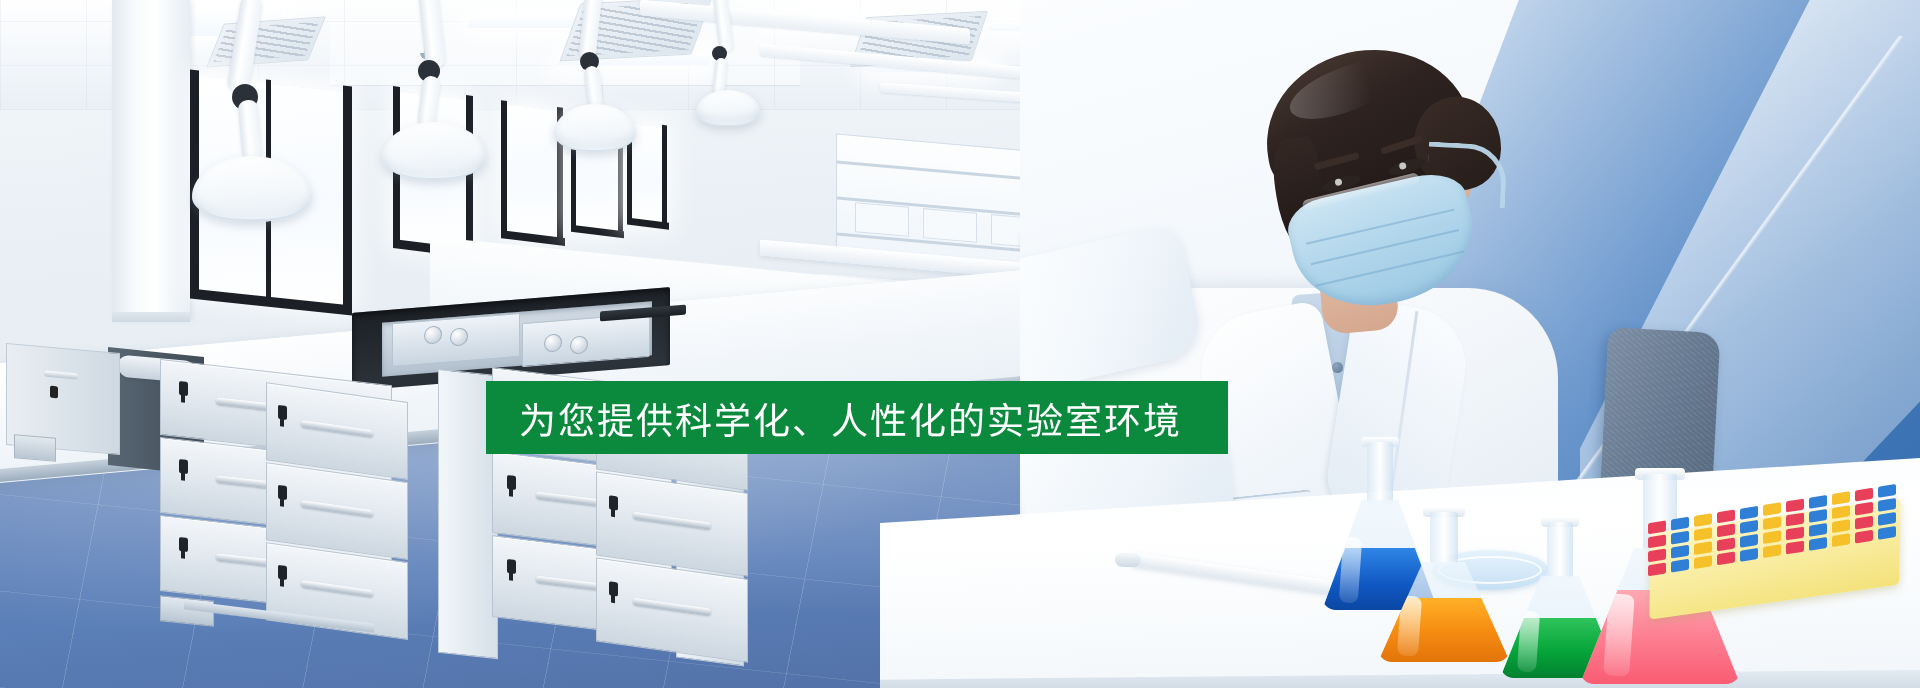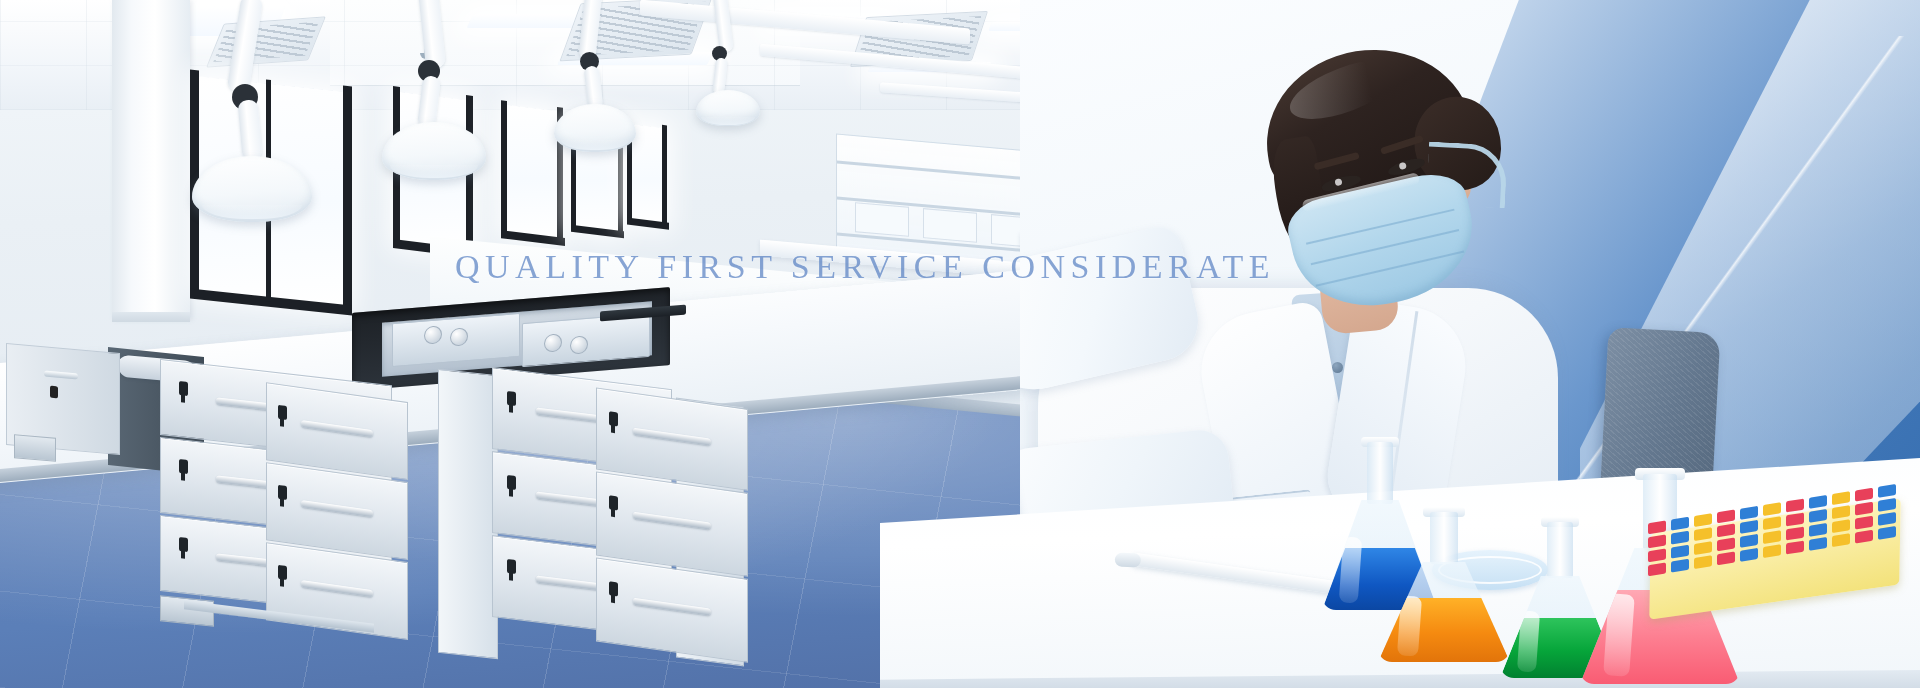--- a/index.html
+++ b/index.html
@@ -931,17 +931,19 @@
         <div class="tip" style="background: rgb(232, 64, 90);"></div>
       </div>
       <div class="tipcol">
         <div class="tip" style="background: rgb(47, 127, 214);"></div>
         <div class="tip" style="background: rgb(47, 127, 214);"></div>
         <div class="tip" style="background: rgb(47, 127, 214);"></div>
         <div class="tip" style="background: rgb(47, 127, 214);"></div>
       </div>
     </div>
 
-  <div class="txt-en">QUALITY FIRST SERVICE CONSIDERATE</div>
-
-
+
+
+  <div class="sub-banner">
+    <span class="sub-text">为您提供科学化、人性化的实验室环境</span>
+  </div>
 
 </div>
 
 </body></html>

